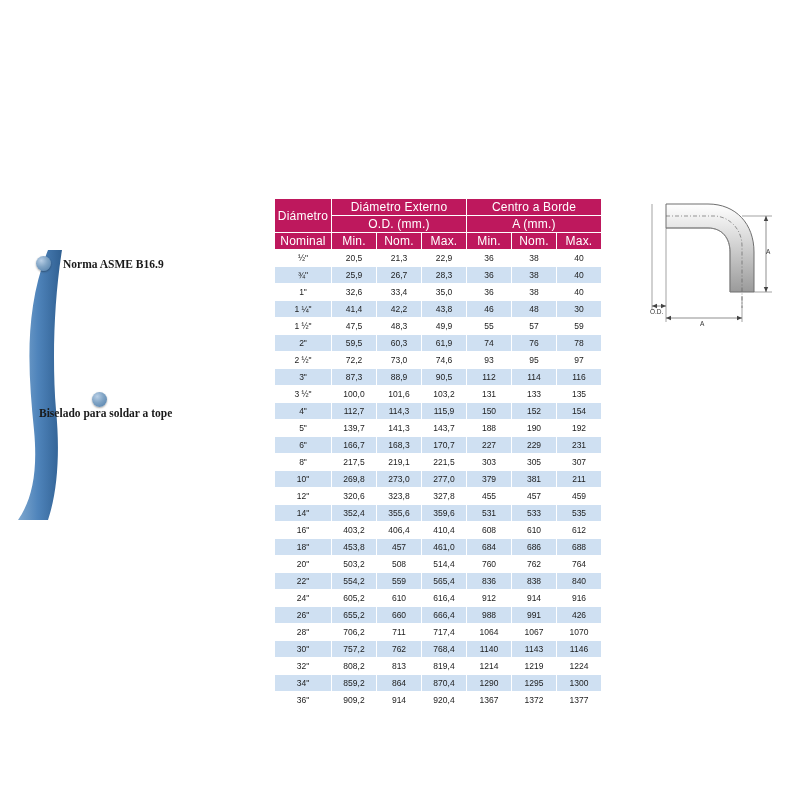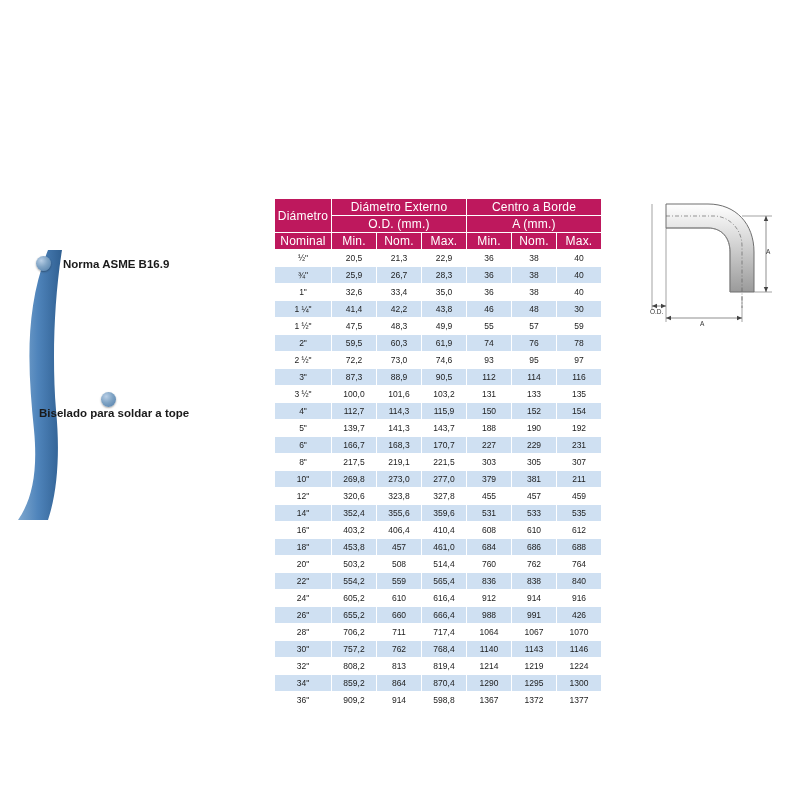--- a/index.html
+++ b/index.html
@@ -13,21 +13,21 @@
   .blue-shape{position:absolute;left:18px;top:70px;width:46px;height:270px;}
   .bullet-row{position:absolute;display:flex;align-items:center;}
   .bullet-dot{
     width:15px;height:15px;border-radius:50%;
     background:radial-gradient(circle at 35% 30%, #b9cfe6 0%, #7fa3c4 45%, #4d7ba8 100%);
     box-shadow:0 1px 2px rgba(0,0,0,.35);
     flex:0 0 auto;
   }
   .bullet-text{
     margin-left:12px;font-size:11.5px;color:#1a1a1a;font-weight:bold;white-space:nowrap;
-    font-family:Liberation Sans, sans-serif;
+    font-family:Liberation Serif, serif;
   }
   
   #spec-table{
     position:absolute;left:274px;top:198px;border-collapse:collapse;
     font-size:8.5px;color:#1c1c1c;
   }
   #spec-table td,#spec-table th{
     border:1px solid #ffffff;
     text-align:center;
     padding:1px 0 1px 0;
@@ -331,21 +331,21 @@
         <td class="col-v">864</td>
         <td class="col-v">870,4</td>
         <td class="col-v">1290</td>
         <td class="col-v">1295</td>
         <td class="col-v">1300</td>
       </tr>
       <tr class="row-a">
         <td class="first col-nom">36"</td>
         <td class="col-v">909,2</td>
         <td class="col-v">914</td>
-        <td class="col-v">598,8</td>
+        <td class="col-v">920,4</td>
         <td class="col-v">1367</td>
         <td class="col-v">1372</td>
         <td class="col-v">1377</td>
       </tr>
     </tbody>
 </table>
 
 <div id="drawing">
   <svg width="130" height="140" viewBox="0 0 130 140">
     <defs>

